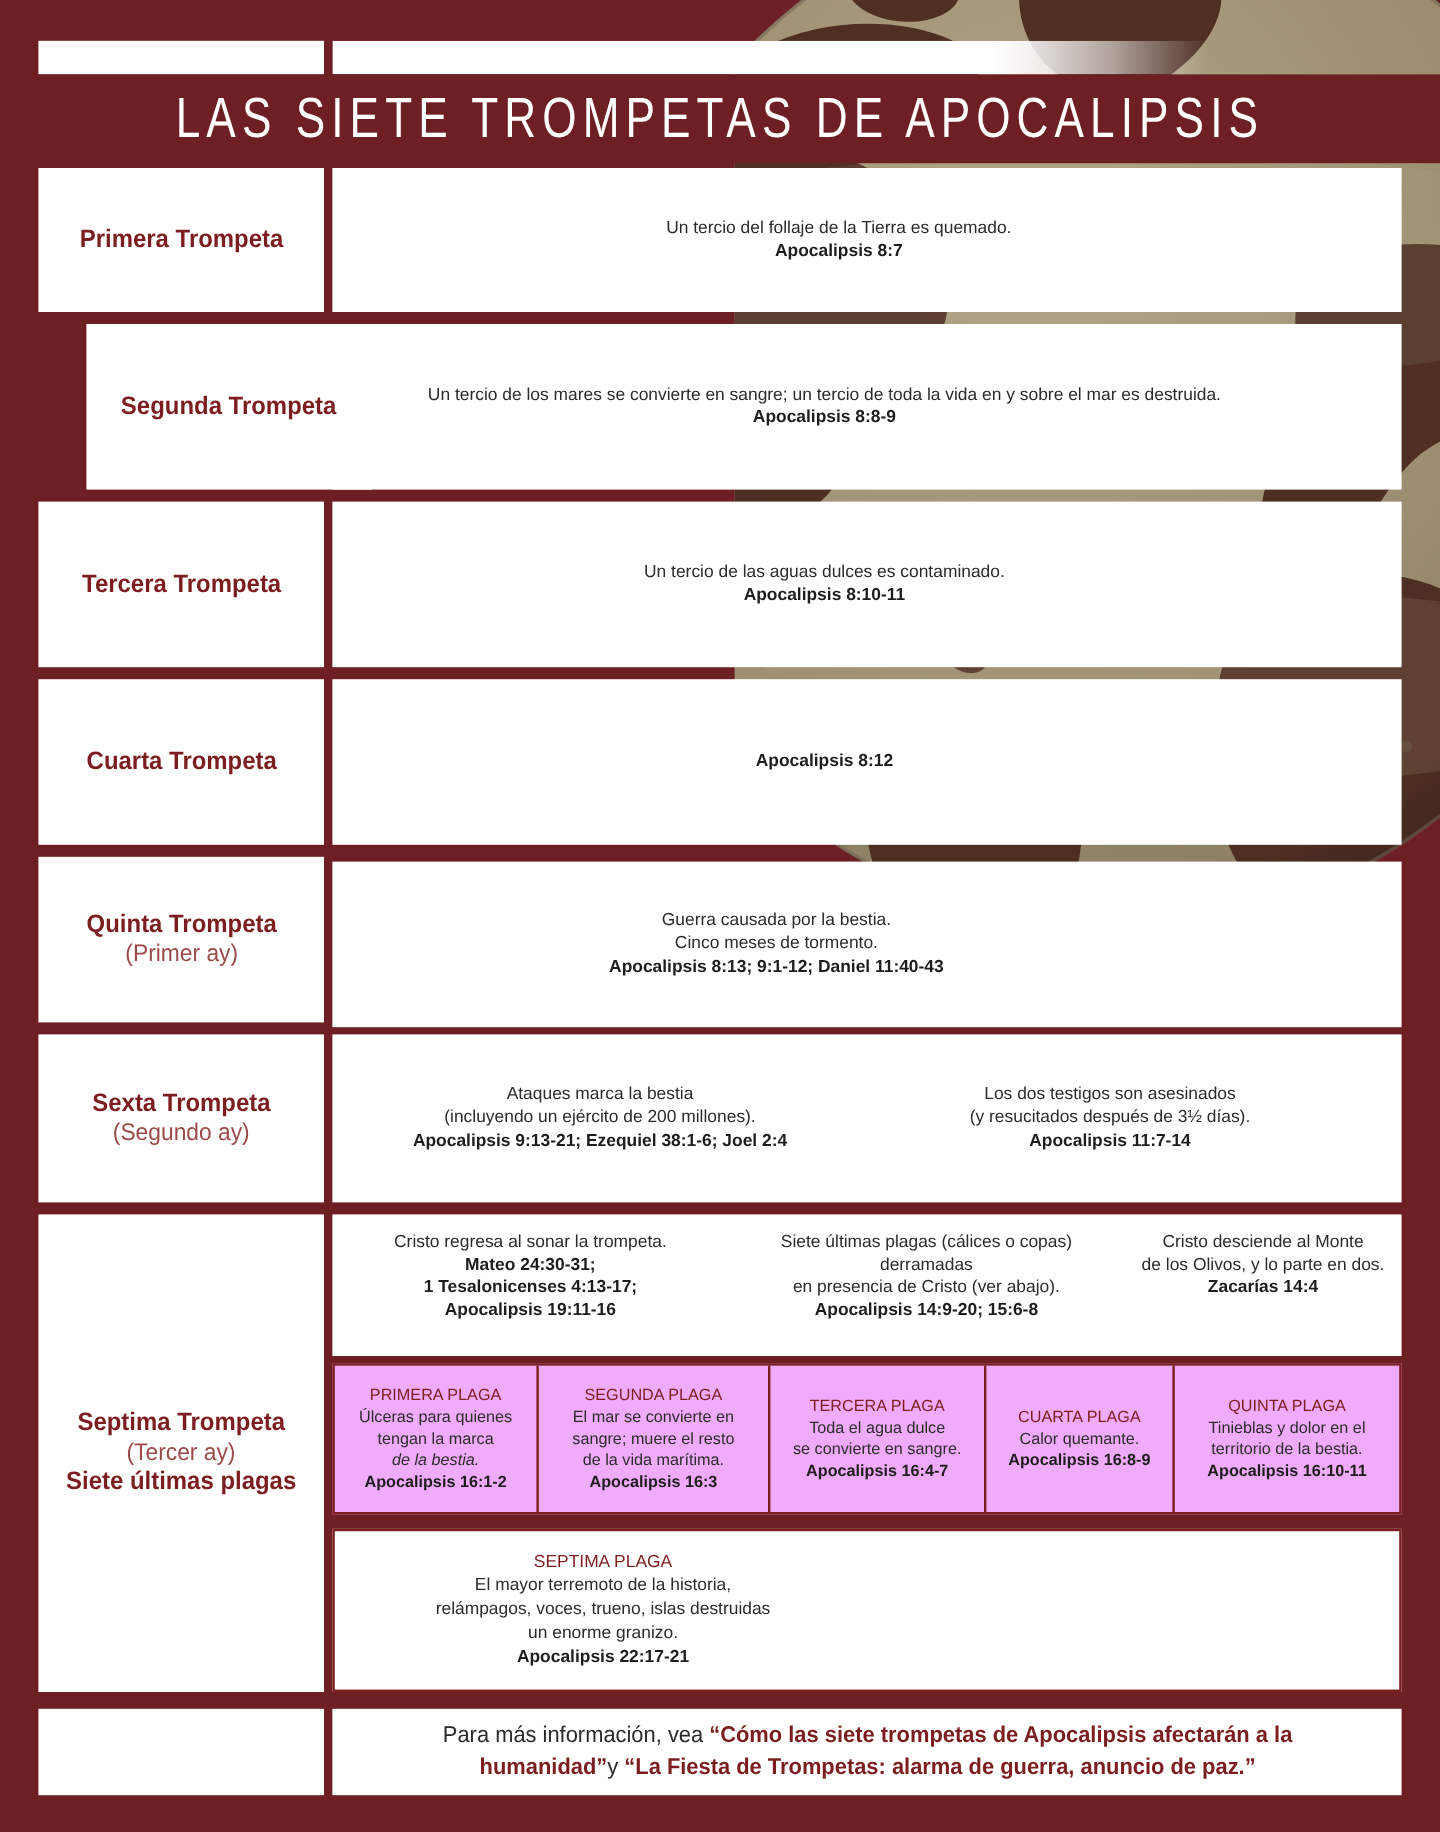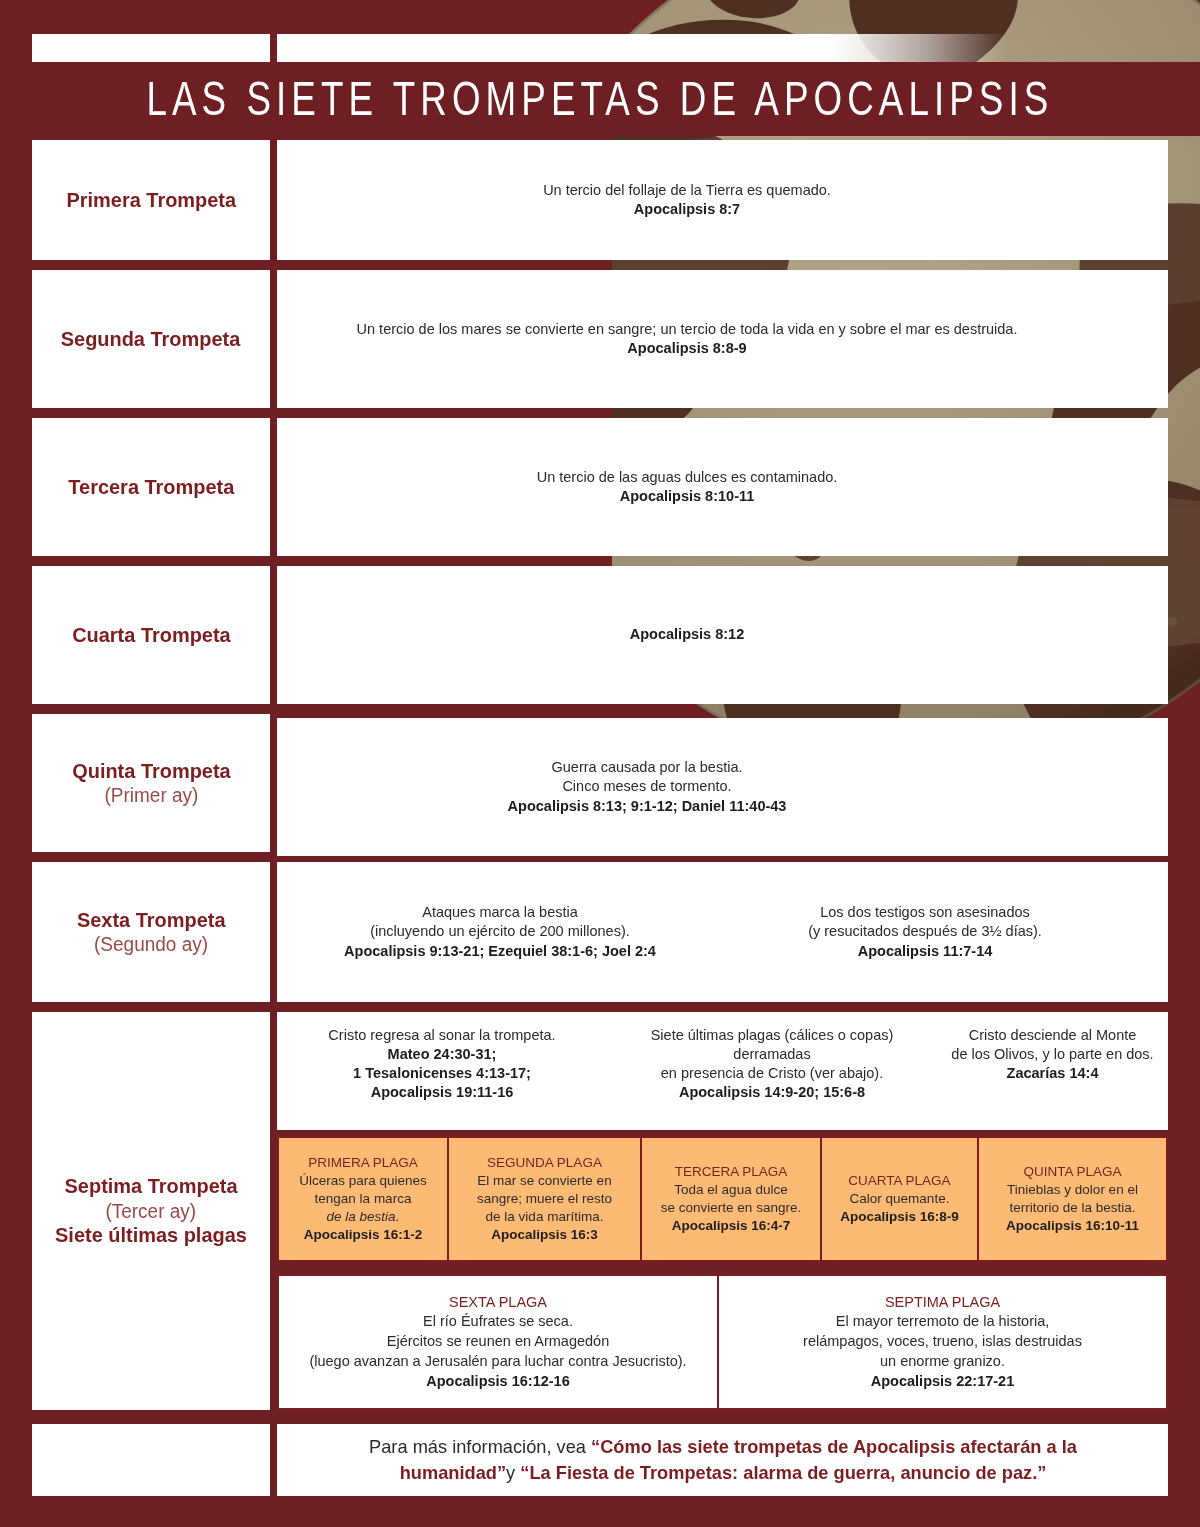--- a/index.html
+++ b/index.html
@@ -129,21 +129,21 @@
   }
   .seventh-col {
     padding: 14px 6px 0 6px;
     display: flex; justify-content: center;
   }
 
   .plague-grid {
     position: absolute;
     left: 277px; width: 891px;
     top: 1136px; height: 126px;
-    background: #fdba74;
+    background: #f0abfc;
     display: flex;
     border: 2px solid #7c1d1f;
     z-index: 5;
     justify-content: flex-end;
   }
   .plague-cell {
     border-right: 2px solid #7c1d1f;
     display: flex; align-items: center; justify-content: center;
     padding: 2px 5px;
   }
@@ -272,30 +272,30 @@
   <div class="topstrip-l"></div>
 
   <div class="title-band">
     <div class="title-text">LAS SIETE TROMPETAS DE APOCALIPSIS</div>
   </div>
 
   <div id="rows-host">
       <div class="label-cell" style="top: 140px; height: 120px;">
         <div class="label-main">Primera Trompeta</div>
       </div>
-      <div class="content-cell" style="top: 140px; height: 120px;">
+      <div class="content-cell" style="top: 140px; height: 120px; padding-left: 12px;">
         <div class="content-bg"></div>
         <div class="content-inner">
           <div class="blurb" style="width: 780px; margin-left: 20px; text-align: center;">
             <div>Un tercio del follaje de la Tierra es quemado.</div>
             <div><b>Apocalipsis 8:7</b></div>
           </div>
         </div>
       </div>
-      <div class="label-cell" style="top: 270px; height: 138px;">
+      <div class="label-cell" style="top: 270px; height: 138px; margin-left: 40px;">
         <div class="label-main">Segunda Trompeta</div>
       </div>
       <div class="content-cell" style="top: 270px; height: 138px;">
         <div class="content-bg"></div>
         <div class="content-inner">
           <div class="blurb" style="width: 780px; margin-left: 20px; text-align: center;">
             <div>Un tercio de los mares se convierte en sangre; un tercio de toda la vida en y sobre el mar es destruida.</div>
             <div><b>Apocalipsis 8:8-9</b></div>
           </div>
         </div>
@@ -425,29 +425,20 @@
       <div class="plague-cell" style="width: 187px;">
         <div class="plague-txt">
           <span class="plague-title">QUINTA PLAGA</span>
           <span style="display: block;">Tinieblas y dolor en el</span>
           <span style="display: block;">territorio de la bestia.</span>
           <span class="plague-ref">Apocalipsis 16:10-11</span>
         </div>
       </div>
     </div>
   <div class="plague-grid2" id="plague-row-2">
-      <div class="plague-cell" style="width: 440px;">
-        <div class="plague-txt2">
-          <span class="plague-title">SEXTA PLAGA</span>
-          <span style="display: block;">El río Éufrates se seca.</span>
-          <span style="display: block;">Ejércitos se reunen en Armagedón</span>
-          <span style="display: block;">(luego avanzan a Jerusalén para luchar contra Jesucristo).</span>
-          <span class="plague-ref">Apocalipsis 16:12-16</span>
-        </div>
-      </div>
       <div class="plague-cell" style="width: 447px;">
         <div class="plague-txt2">
           <span class="plague-title">SEPTIMA PLAGA</span>
           <span style="display: block;">El mayor terremoto de la historia,</span>
           <span style="display: block;">relámpagos, voces, trueno, islas destruidas</span>
           <span style="display: block;">un enorme granizo.</span>
           <span class="plague-ref">Apocalipsis 22:17-21</span>
         </div>
       </div>
     </div>

